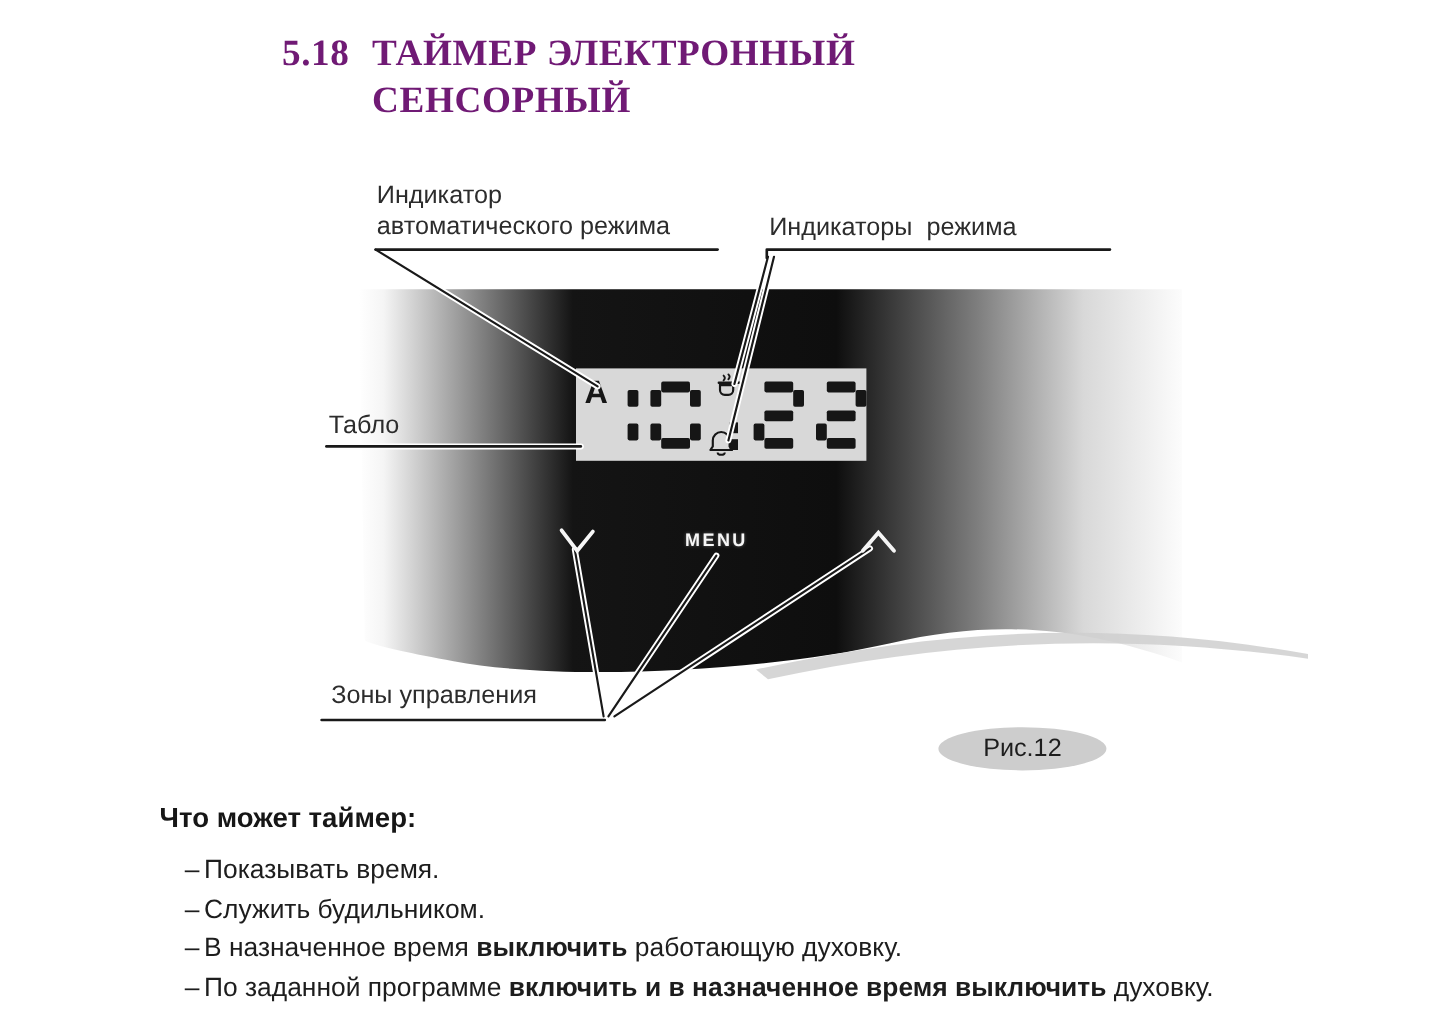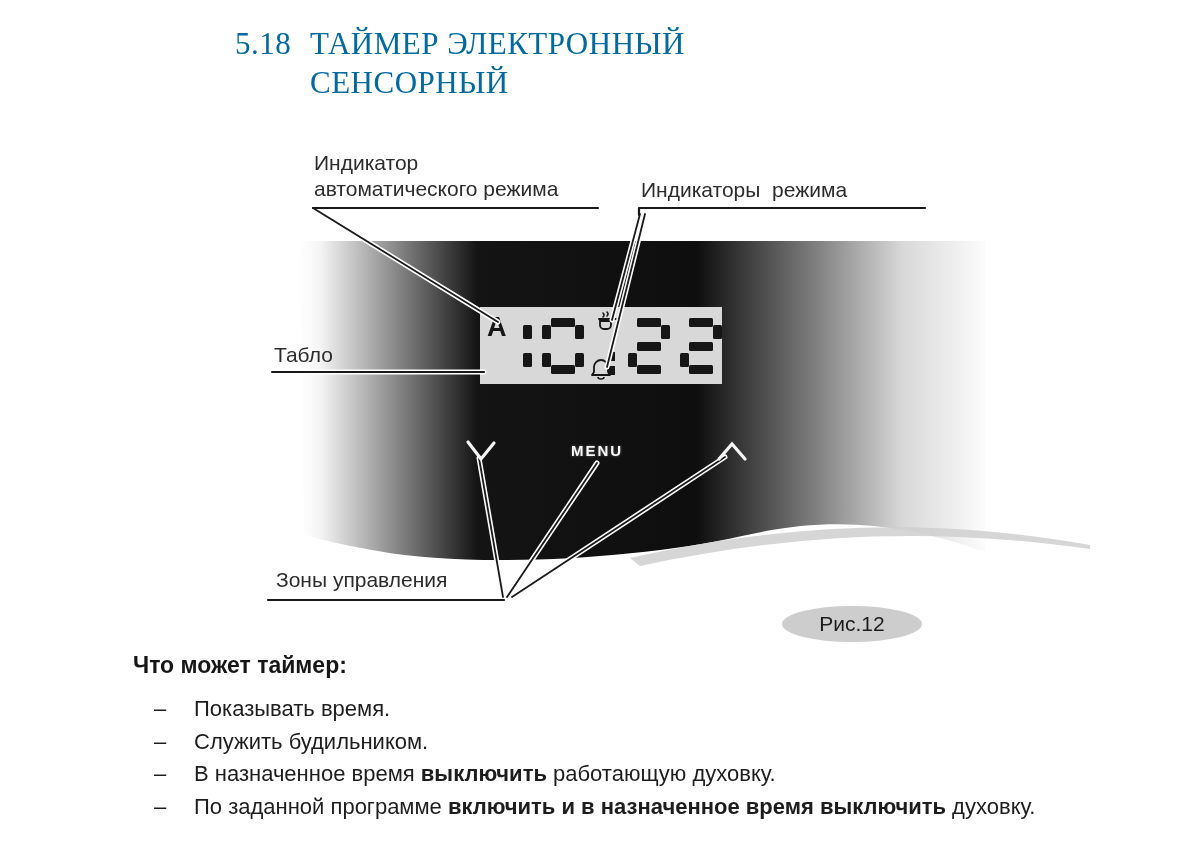--- a/index.html
+++ b/index.html
@@ -8,22 +8,22 @@
     font-family:"Liberation Sans", sans-serif;
     color:var(--ink,#1c1c1c);
     overflow:hidden;
   }
   .page{position:relative;width:1200px;height:861px;background:#fff;}
 
   
   .title-block{
     position:absolute;left:235px;top:24px;
     font-family:"Liberation Serif", serif;
-    font-weight:normal;font-size:31px;line-height:39px;
-    color:#0369a1;letter-spacing:.5px;
+    font-weight:bold;font-size:31px;line-height:39px;
+    color:#701a75;letter-spacing:.5px;
   }
   .title-num{position:absolute;left:0;top:0;}
   .title-lines{margin-left:75px;}
 
   
   .fig-svg{position:absolute;left:0;top:0;pointer-events:none;}
   .lcd{
     position:absolute;left:480px;top:307px;width:242px;height:77px;
     background:var(--lcd,#d8d8d8);
   }
@@ -52,25 +52,25 @@
   .lbl-tablo{left:274px;top:342px;text-align:center;}
   .lbl-zones{left:276px;top:567px;}
 
   .fig-caption{
     position:absolute;left:782px;top:606px;width:140px;height:36px;
     background:var(--badge,#cdcdcd);border-radius:50%;
     text-align:center;line-height:36px;font-size:21px;color:#1d1d1d;
   }
 
   
-  .features{position:absolute;left:133px;top:652px;width:945px;}
+  .features{position:absolute;left:133px;top:668px;width:945px;}
   .features-heading{font-size:23px;font-weight:bold;color:#161616;line-height:26px;margin-bottom:15px;}
   .feat-item{display:flex;font-size:22px;line-height:32.5px;color:#1d1d1d;}
   .feat-dash{width:37px;flex:0 0 37px;padding-left:21px;box-sizing:border-box;}
-  .feat-text{flex:1;margin-left:24px;}
+  .feat-text{flex:1;}
   .feat-text b{font-weight:bold;}
 </style>
 </head>
 <body>
 
 <div class="page">
 
   <div class="title-block">
     <span class="title-num">5.18</span>
     <div class="title-lines">

